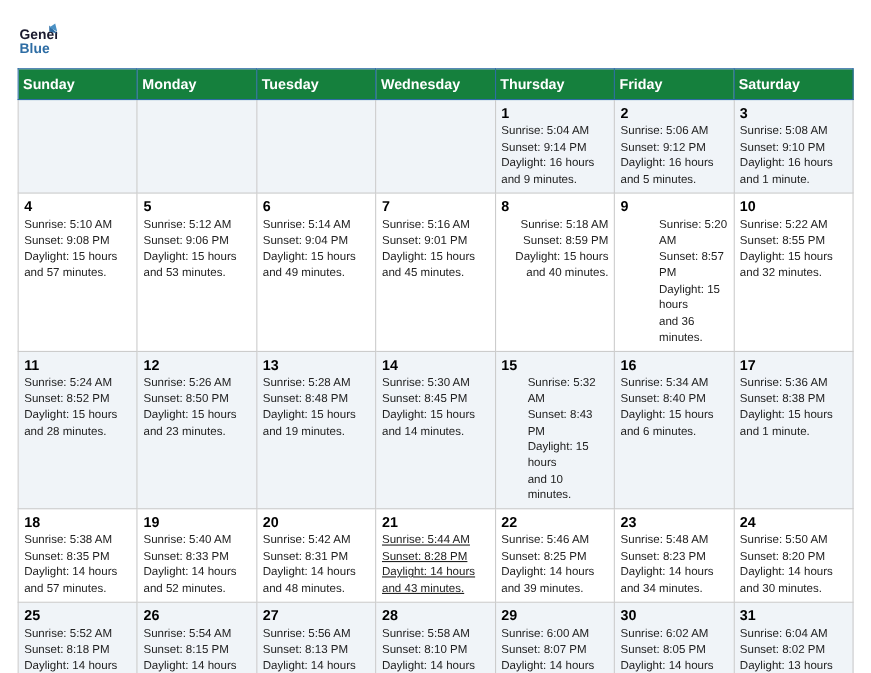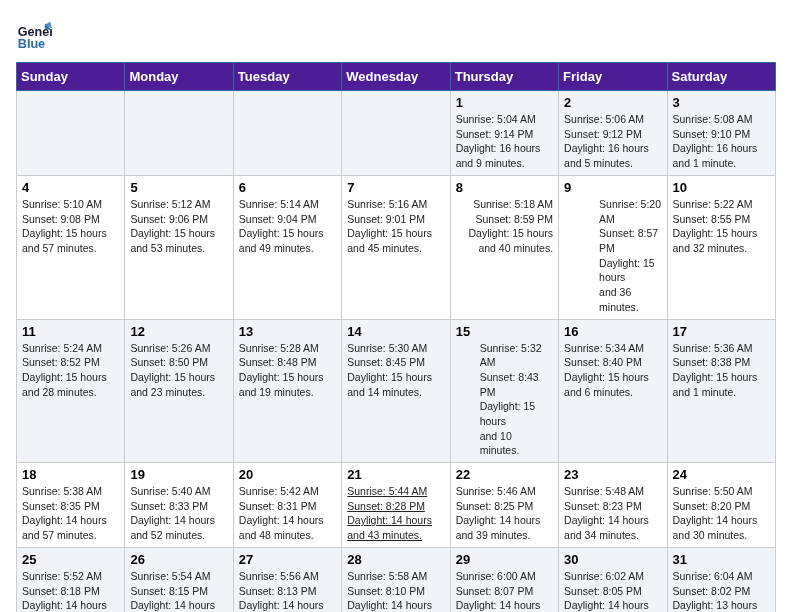--- a/index.html
+++ b/index.html
@@ -37,21 +37,21 @@
     .subtitle {
       font-size: 18px;
       color: #444;
     }
     table {
       width: 100%;
       border-collapse: collapse;
       font-size: 11px;
     }
     thead tr {
-      background-color: #4c1d95;
+      background-color: #15803d;
       color: #fff;
     }
     thead th {
       padding: 6px 4px;
       text-align: left;
       font-size: 13px;
       font-weight: bold;
       border: 1px solid #2e6da4;
     }
     tbody tr {

